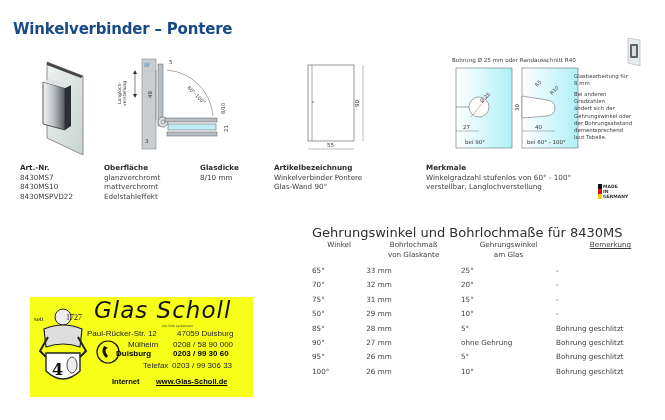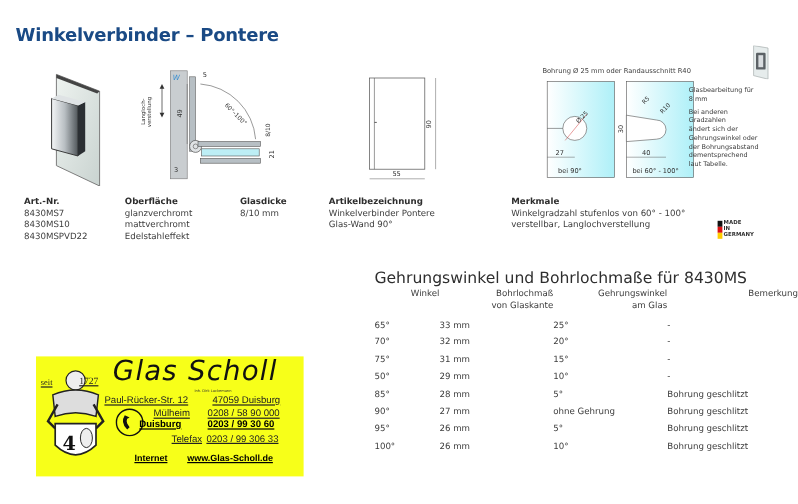--- a/index.html
+++ b/index.html
@@ -14,28 +14,28 @@
 
   .spec-col { top: 163px; }
   .spec-col div { white-space: nowrap; }
 
   .made { left: 598px; top: 184px; width: 40px; }
   .made .row { display: flex; align-items: center; height: 5px; font-size: 4.5px; color: #333; font-weight: bold; line-height: 5px; }
   .made .sw { width: 4px; height: 5px; margin-right: 1px; }
 
   .table-title { left: 312px; top: 225px; font-size: 13px; color: #2e2e2e; }
   table.mitre { position: absolute; left: 312px; top: 240px; border-collapse: collapse; font-size: 7.2px; color: #3d3d3d; }
-  table.mitre th { font-weight: normal; text-align: right; vertical-align: top; line-height: 10px; padding: 0; height: 26px; }
+  table.mitre th { font-weight: normal; text-align: center; vertical-align: top; line-height: 10px; padding: 0; height: 26px; }
   table.mitre td { line-height: 9.5px; height: 14.4px; padding: 0; vertical-align: top; white-space: nowrap; }
-  .c1 { width: 55px; } .c2 { width: 96px; } .c3 { width: 96px; } .c4 { width: 110px; }
+  .c1 { width: 55px; } .c2 { width: 96px; } .c3 { width: 96px; } .c4 { width: 110px; text-decoration: underline; }
 
   .logo { left: 30px; top: 297px; width: 223px; height: 100px; background: #f7ff19; }
   .logo .brand { position: absolute; left: 64px; top: 0px; font-family: "DejaVu Sans", sans-serif; font-weight: normal; font-size: 23px; color: #111; letter-spacing: 1px; font-style: italic; }
   .logo .owner { position: absolute; left: 132px; top: 27px; font-size: 3px; color: #333; }
-  .logo .ln { position: absolute; font-family: "Liberation Sans", sans-serif; font-size: 8px; color: #222; white-space: nowrap; line-height: 9px; text-decoration: underline; }
+  .logo .ln { position: absolute; font-family: "Liberation Sans", sans-serif; font-size: 8px; color: #222; white-space: nowrap; line-height: 9px; }
   .logo .bold { font-weight: bold; color: #000; }
 </style>
 </head>
 <body>
 
 <div class="abs title">Winkelverbinder – Pontere</div>
 
 <div class="abs" style="left:624px; top:38px; width:18px; height:28px;">
   <svg width="18" height="28" viewBox="0 0 18 28">
     <polygon points="4,0 16,2 16,28 4,25" fill="#e6ecec" stroke="#a8b0b0" stroke-width="0.6"></polygon>

